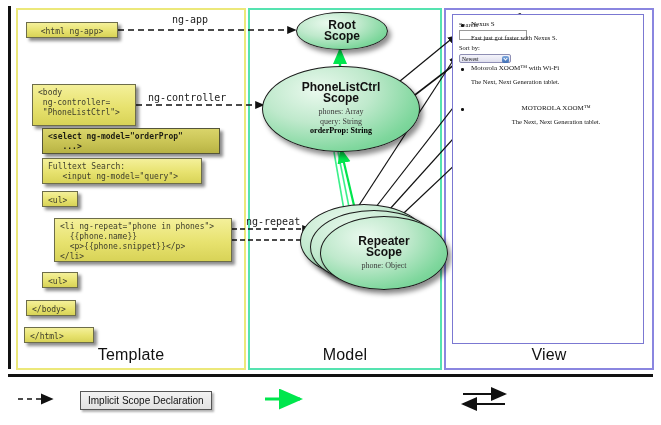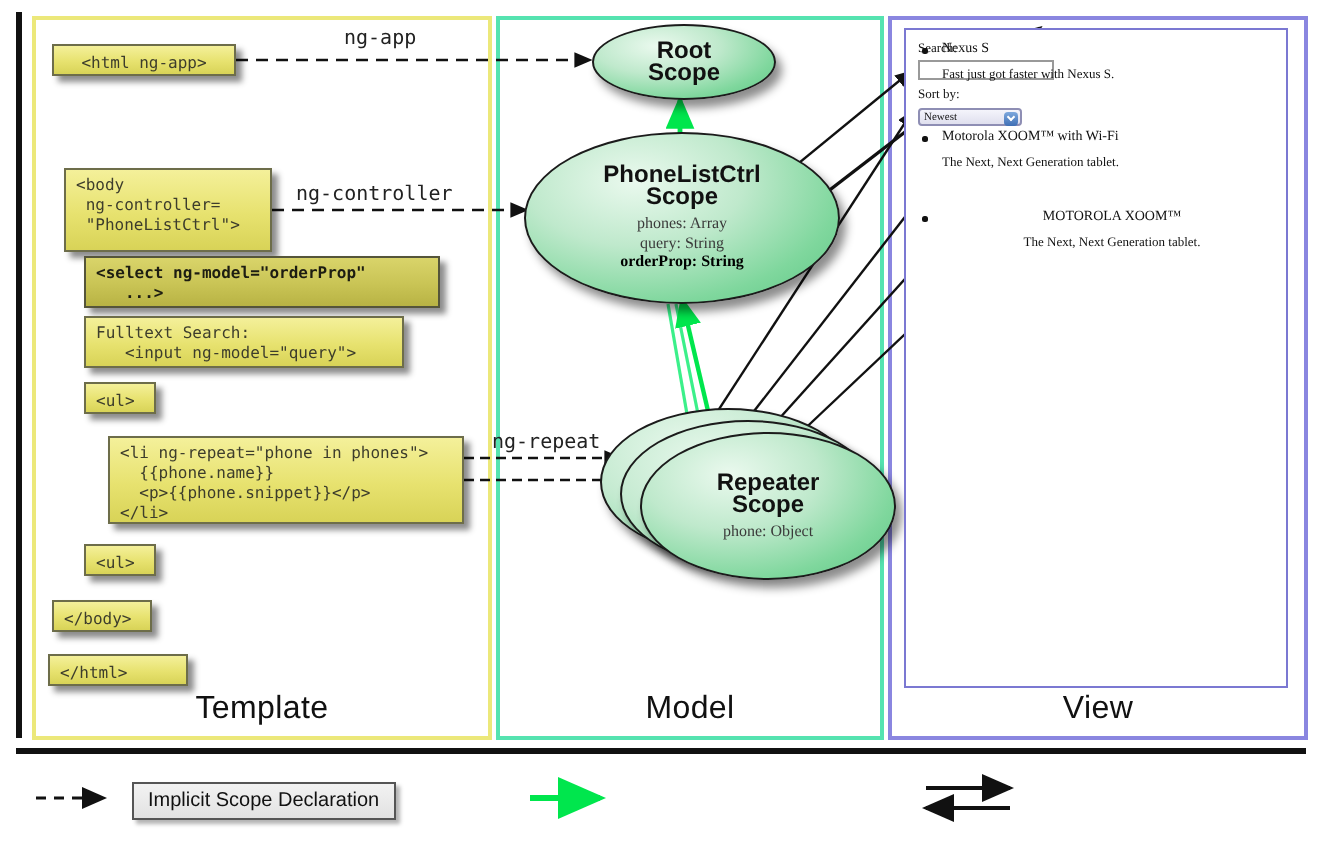--- a/index.html
+++ b/index.html
@@ -98,21 +98,21 @@
     font-size:10px;color:#222;white-space:nowrap;
   }
 
   
   #legend{position:absolute;left:0;top:382px;width:661px;height:40px;}
   .leg-box{
     position:absolute;border:1px solid #555;
     background:linear-gradient(180deg,#f2f2f2 0%,#e2e2e2 100%);
     box-shadow:2px 2px 2px rgba(0,0,0,.3);
     font-size:10px;color:#111;padding:2px 7px;white-space:nowrap;
-    box-sizing:border-box;line-height:13px;
+    box-sizing:border-box;line-height:13px;margin-left:14px;
   }
   svg{position:absolute;left:0;top:0;overflow:visible;}
 </style>
 </head>
 <body>
 
 <div id="stage">
 
   <div class="frame-left"></div>
   <div class="frame-bottom"></div>

